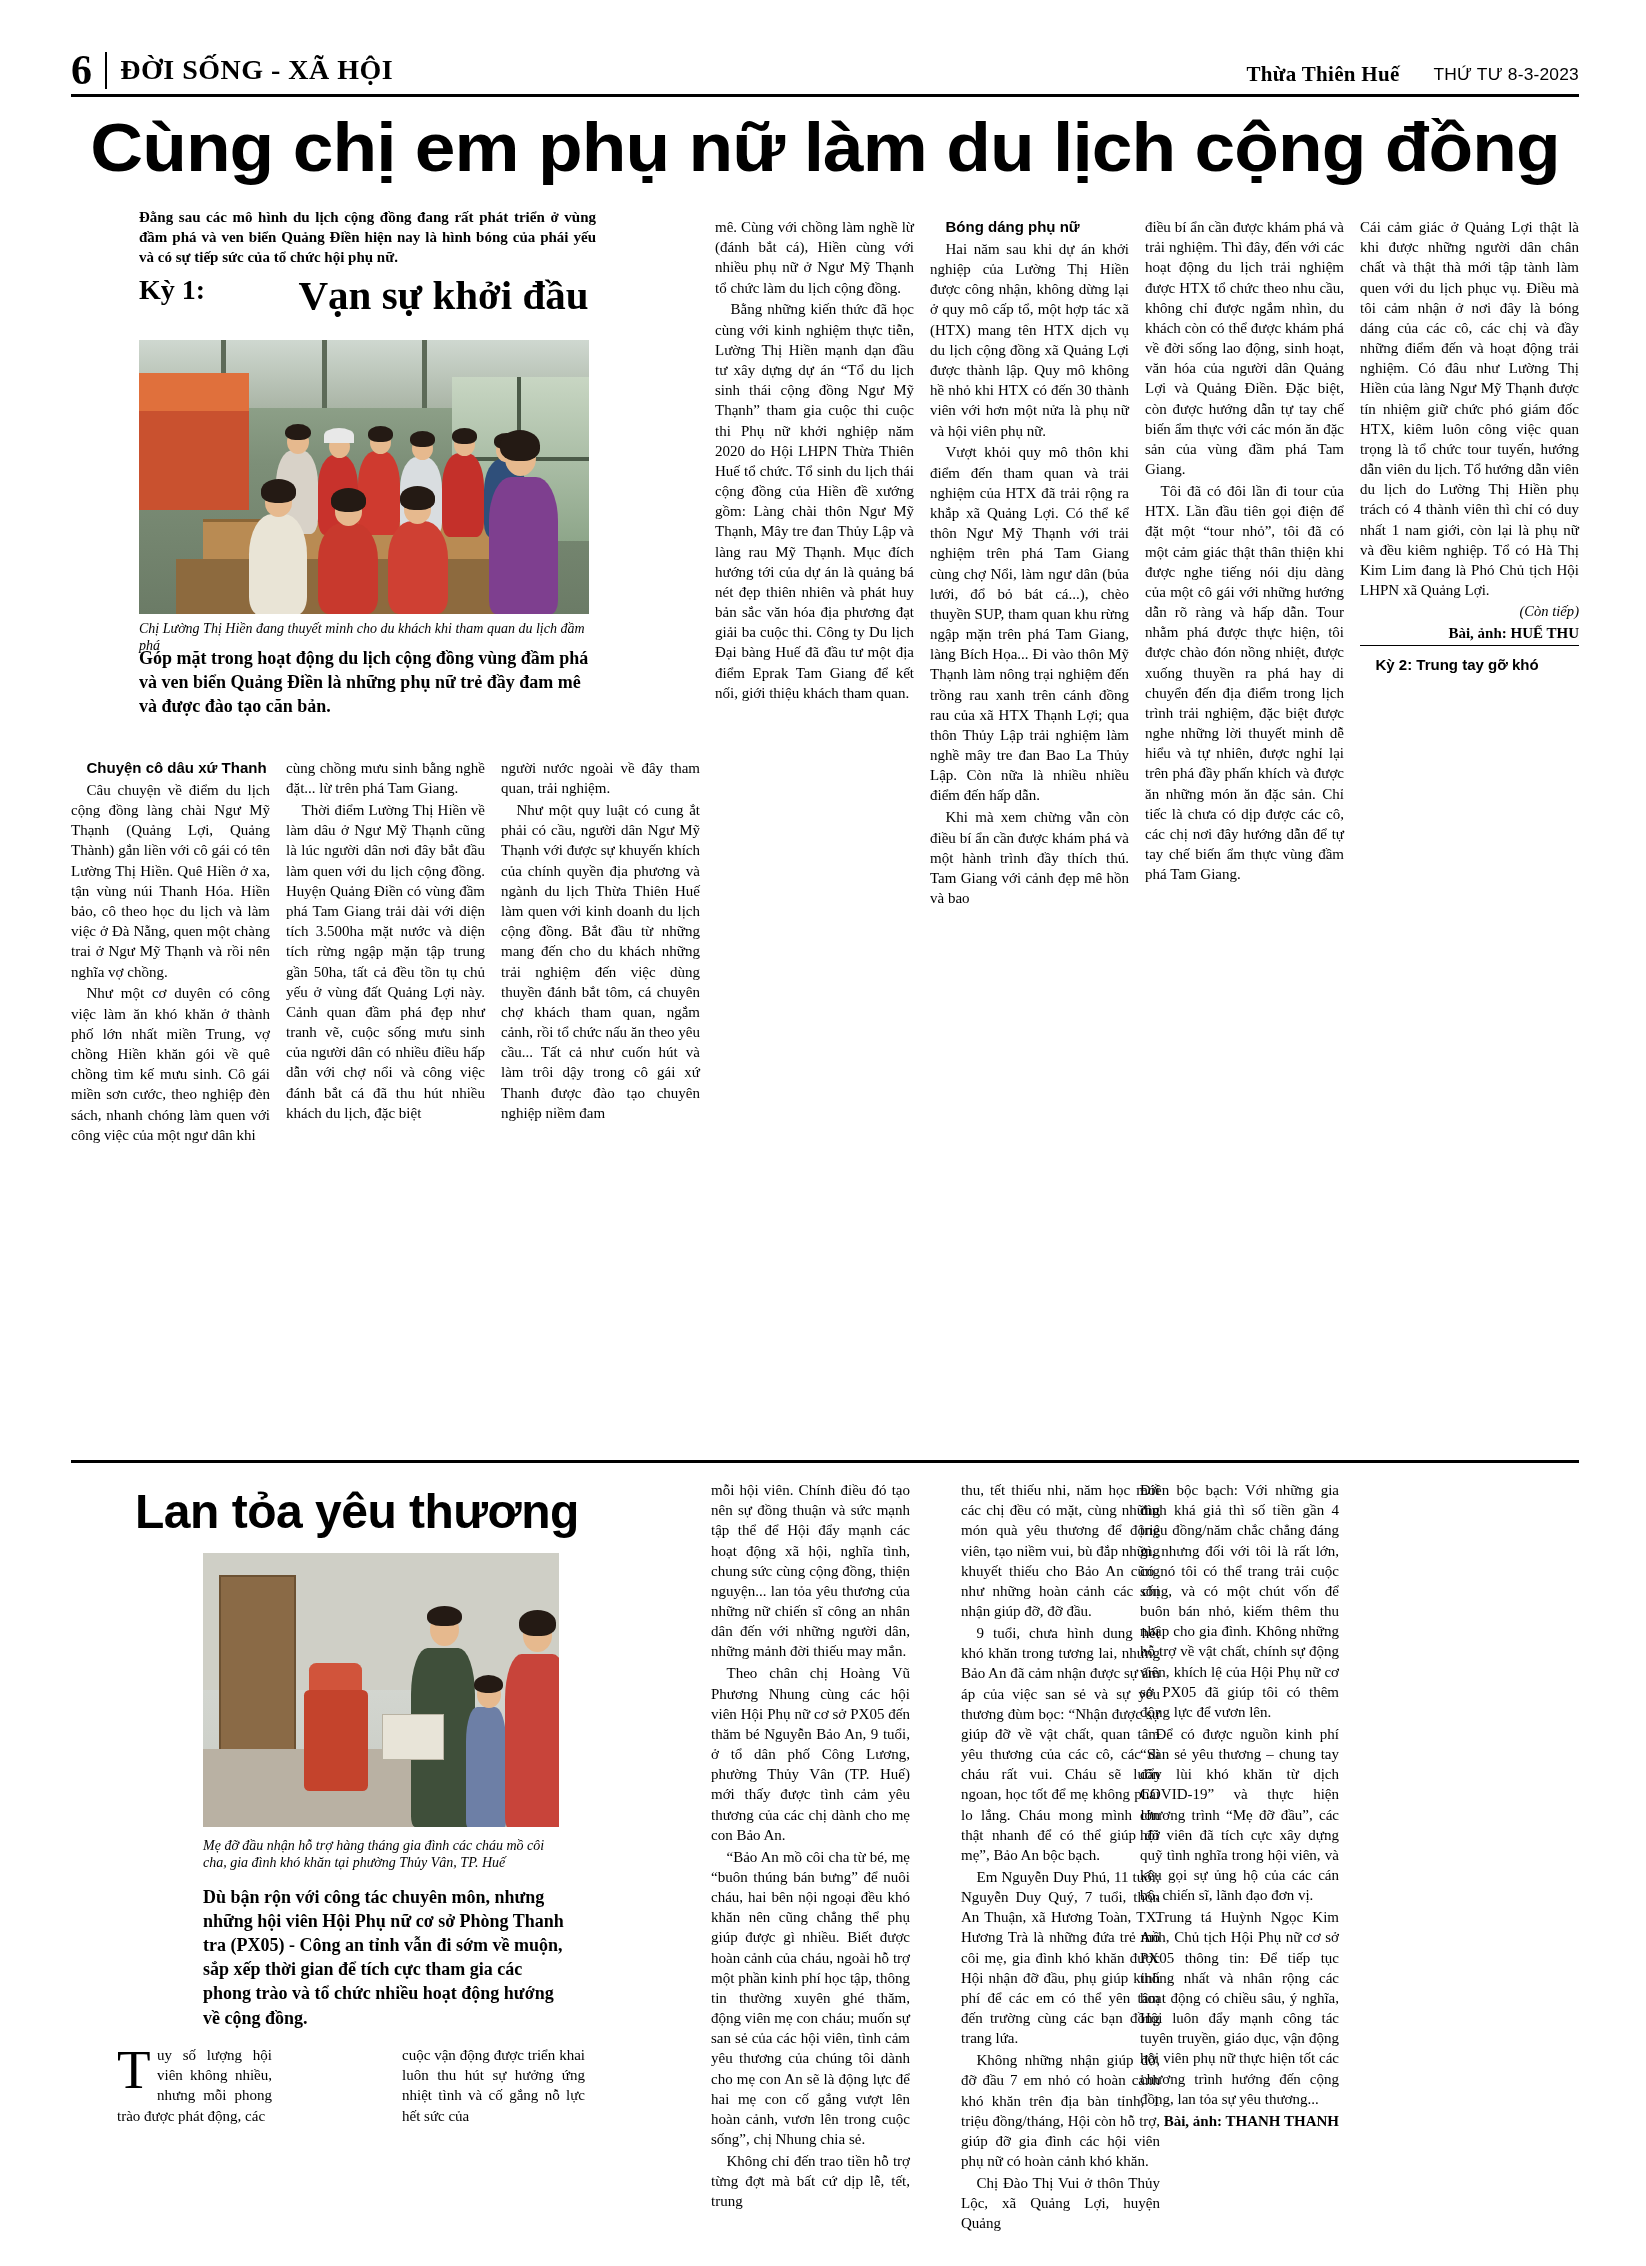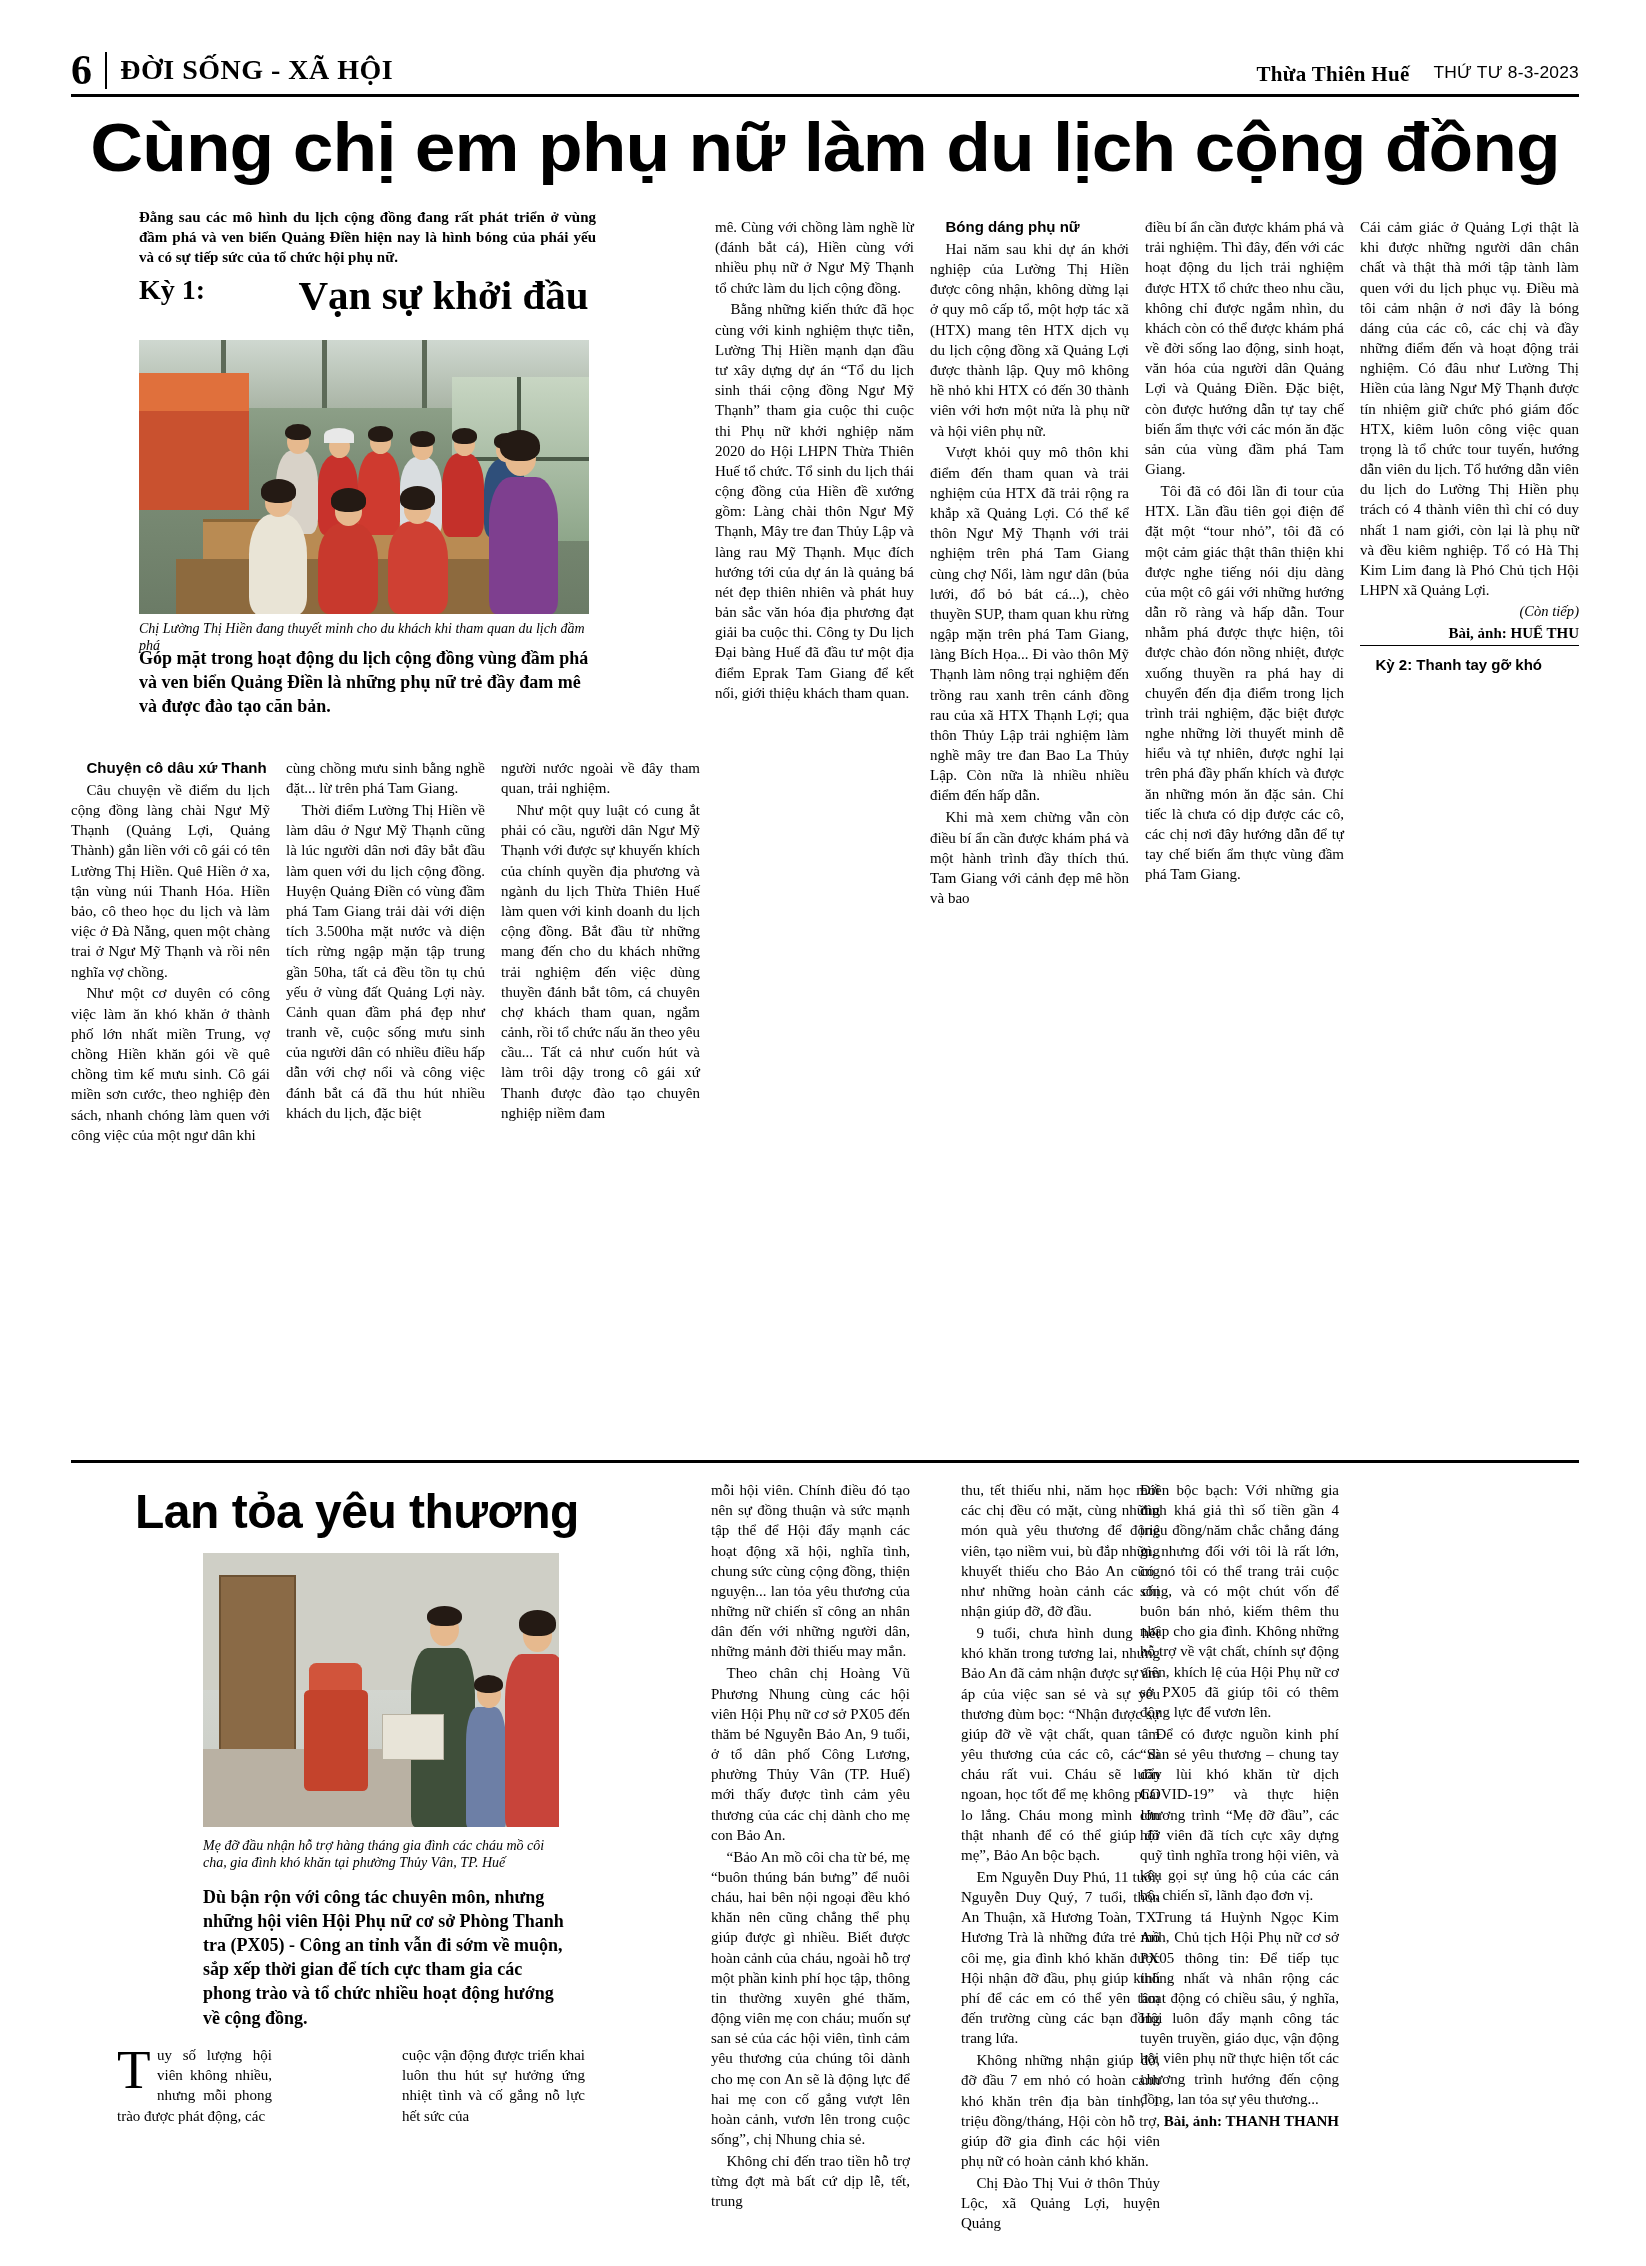--- a/index.html
+++ b/index.html
@@ -52,22 +52,22 @@
     display: inline-block;
   }
   .section-title {
     font-family: "Liberation Serif", serif;
     font-size: 28px;
     font-weight: bold;
     letter-spacing: 0.5px;
   }
   .masthead-right {
     display: flex;
-    align-items: flex-start;
-    gap: 24px;
+    align-items: center;
+    gap: 34px;
     padding-bottom: 3.7px;
   }
   .paper-name {
     font-family: "Liberation Serif", serif;
     font-size: 21px;
     font-weight: bold;
     letter-spacing: 0.3px;
   }
   .issue-date {
     font-family: "Liberation Sans", sans-serif;
@@ -430,21 +430,21 @@
 
   <div class="col" id="a1-c6">
     <p class="noind">điều bí ẩn cần được khám phá và trải nghiệm. Thì đây, đến với các hoạt động du lịch trải nghiệm được HTX tổ chức theo nhu cầu, không chỉ được ngắm nhìn, du khách còn có thể được khám phá về đời sống lao động, sinh hoạt, văn hóa của người dân Quảng Lợi và Quảng Điền. Đặc biệt, còn được hướng dẫn tự tay chế biến ẩm thực với các món ăn đặc sản của vùng đầm phá Tam Giang.</p>
     <p>Tôi đã có đôi lần đi tour của HTX. Lần đầu tiên gọi điện để đặt một “tour nhỏ”, tôi đã có một cảm giác thật thân thiện khi được nghe tiếng nói dịu dàng của một cô gái với những hướng dẫn rõ ràng và hấp dẫn. Tour nhằm phá được thực hiện, tôi được chào đón nồng nhiệt, được xuống thuyền ra phá hay di chuyển đến địa điểm trong lịch trình trải nghiệm, đặc biệt được nghe những lời thuyết minh dễ hiểu và tự nhiên, được nghỉ lại trên phá đầy phấn khích và được ăn những món ăn đặc sản. Chỉ tiếc là chưa có dịp được các cô, các chị nơi đây hướng dẫn để tự tay chế biến ẩm thực vùng đầm phá Tam Giang.</p>
   </div>
 
   <div class="col" id="a1-c7">
     <p class="noind">Cái cảm giác ở Quảng Lợi thật là khi được những người dân chân chất và thật thà mới tập tành làm quen với du lịch phục vụ. Điều mà tôi cảm nhận ở nơi đây là bóng dáng của các cô, các chị và đầy những điểm đến và hoạt động trải nghiệm. Có đâu như Lường Thị Hiền của làng Ngư Mỹ Thạnh được tín nhiệm giữ chức phó giám đốc HTX, kiêm luôn công việc quan trọng là tổ chức tour tuyến, hướng dẫn viên du lịch. Tổ hướng dẫn viên du lịch do Lường Thị Hiền phụ trách có 4 thành viên thì chỉ có duy nhất 1 nam giới, còn lại là phụ nữ và đều kiêm nghiệp. Tổ có Hà Thị Kim Lim đang là Phó Chủ tịch Hội LHPN xã Quảng Lợi.</p>
     <p class="cont">(Còn tiếp)</p>
     <p class="byline">Bài, ảnh: HUẾ THU</p>
-    <p class="nextpart">Kỳ 2: Thanh tay gỡ khó</p>
+    <p class="nextpart">Kỳ 2: Trung tay gỡ khó</p>
   </div>
 
   <div class="rule-mid"></div>
 
   <div class="headline2">Lan tỏa yêu thương</div>
 
   <div class="photo2-wrap">
     <div class="photo-frame">
       <div class="ph p2-bg"></div>
       <div class="ph p2-wall"></div>

